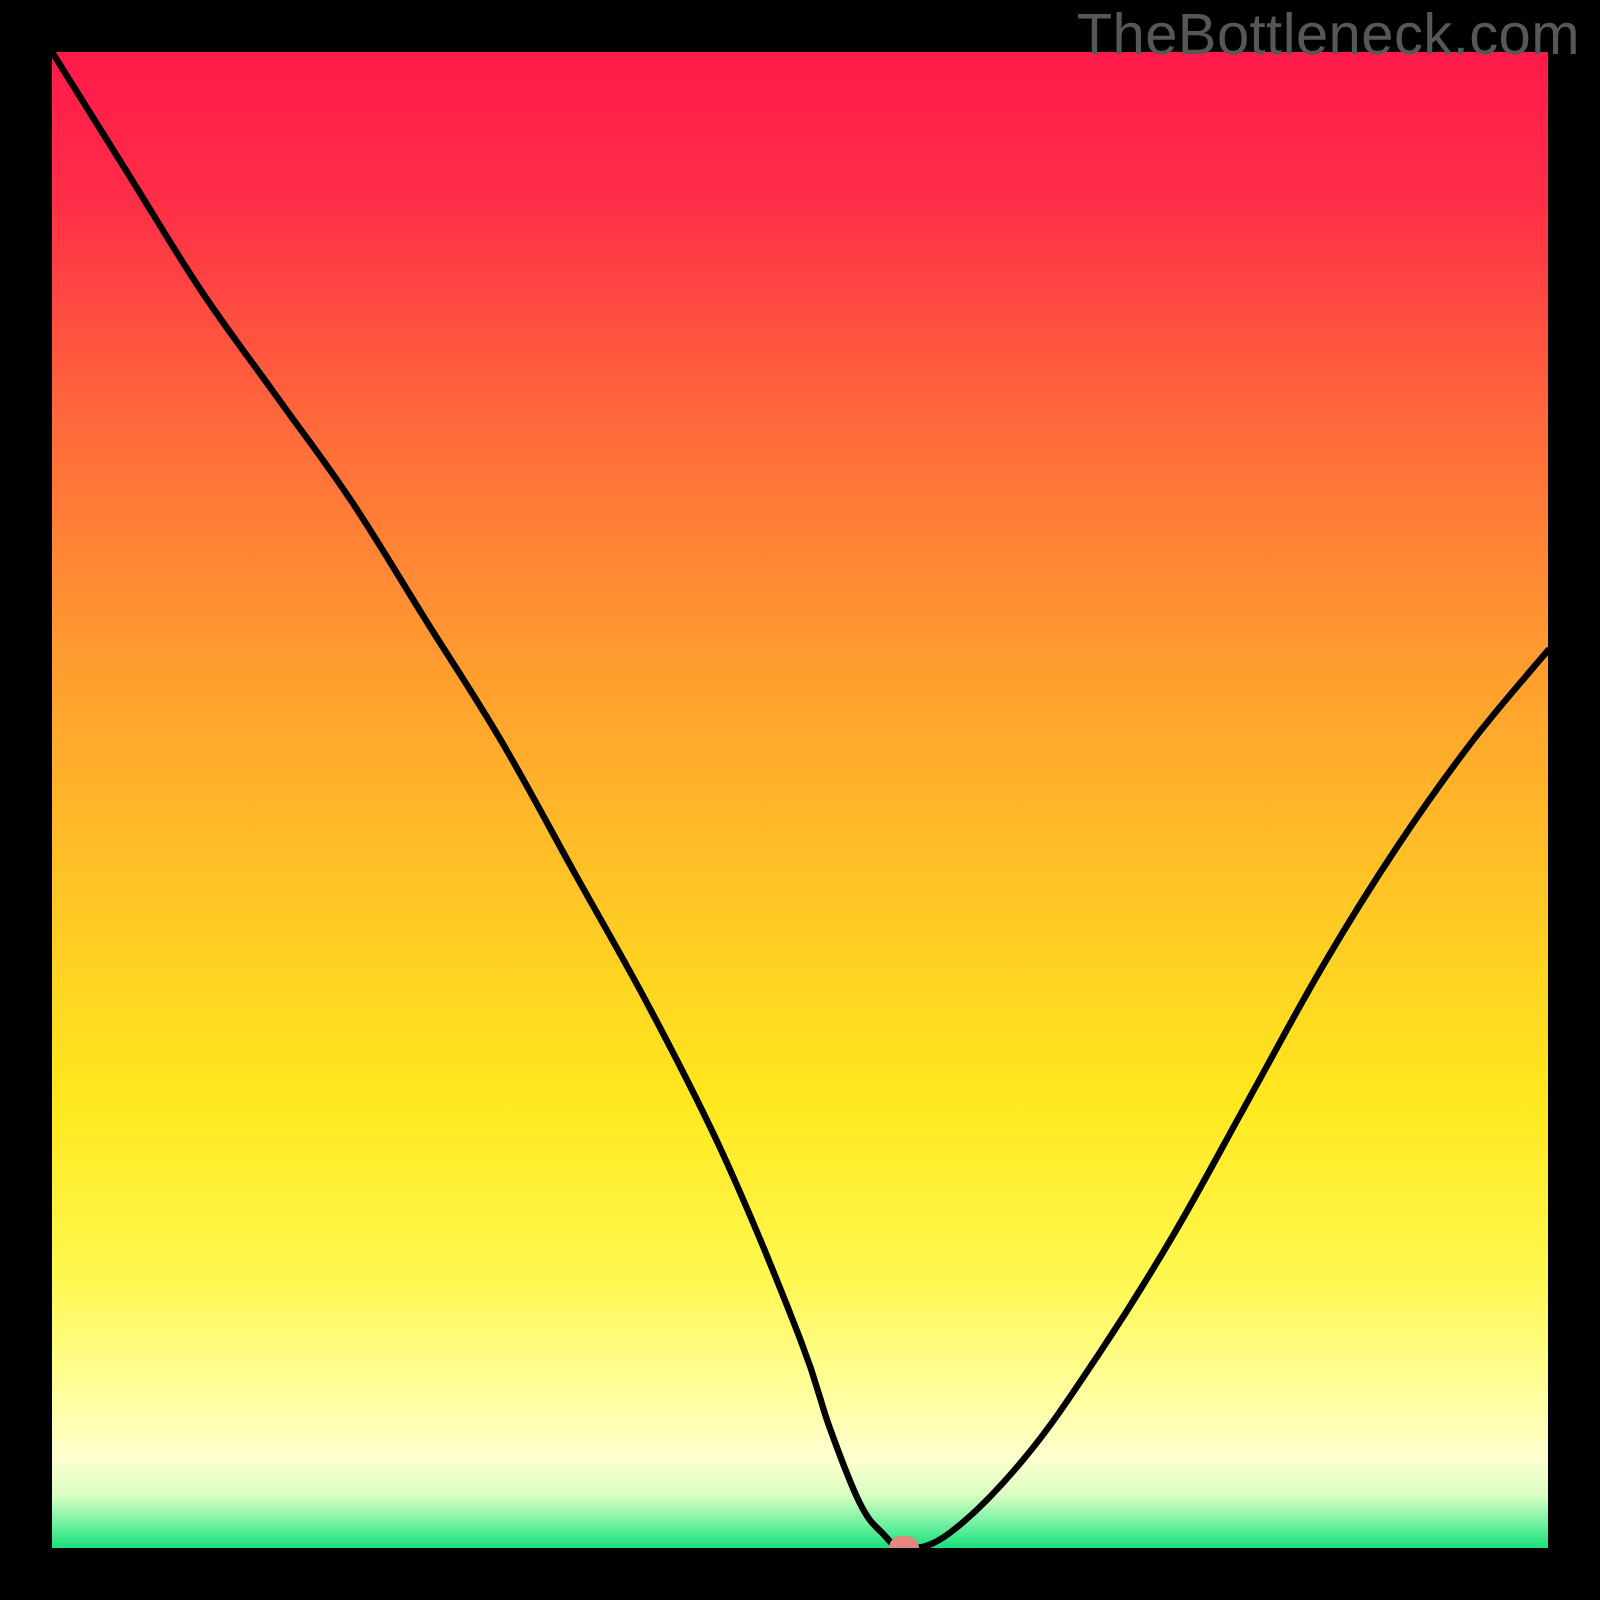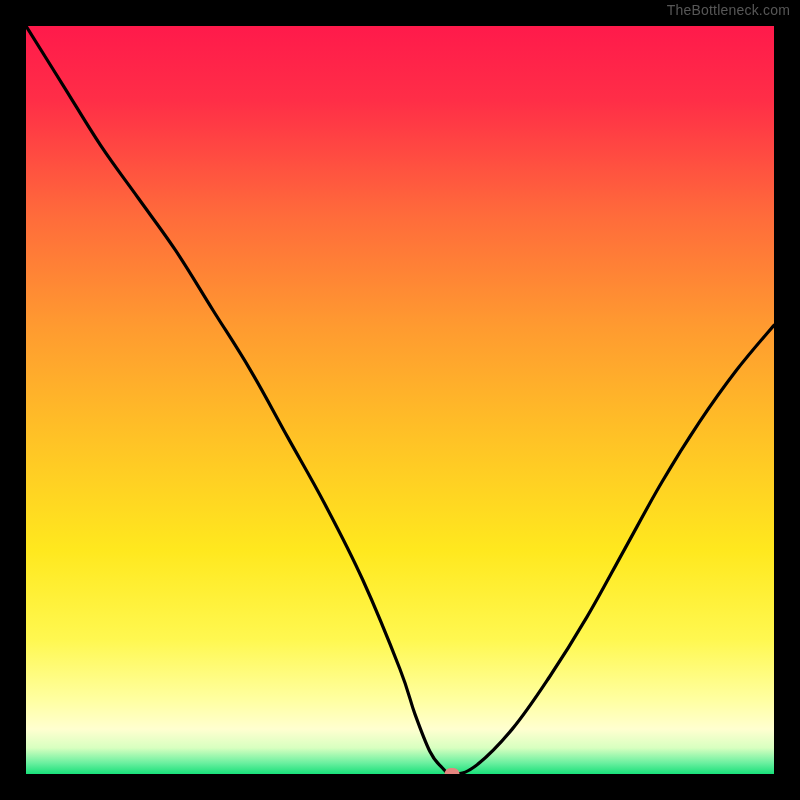--- a/index.html
+++ b/index.html
@@ -37,21 +37,21 @@
     left: 0;
     top: 0;
     width: 100%;
     height: 100%;
   }
   .watermark {
     position: absolute;
     top: 2px;
     right: 10px;
     color: #575757;
-    font-size: 14px;
+    font-size: 29px;
     font-weight: 500;
     letter-spacing: 0.2px;
   }
   .marker {
     position: absolute;
     width: 15px;
     height: 12px;
     border-radius: 6px;
     background: #e5857f;
     transform: translate(-50%, -50%);

